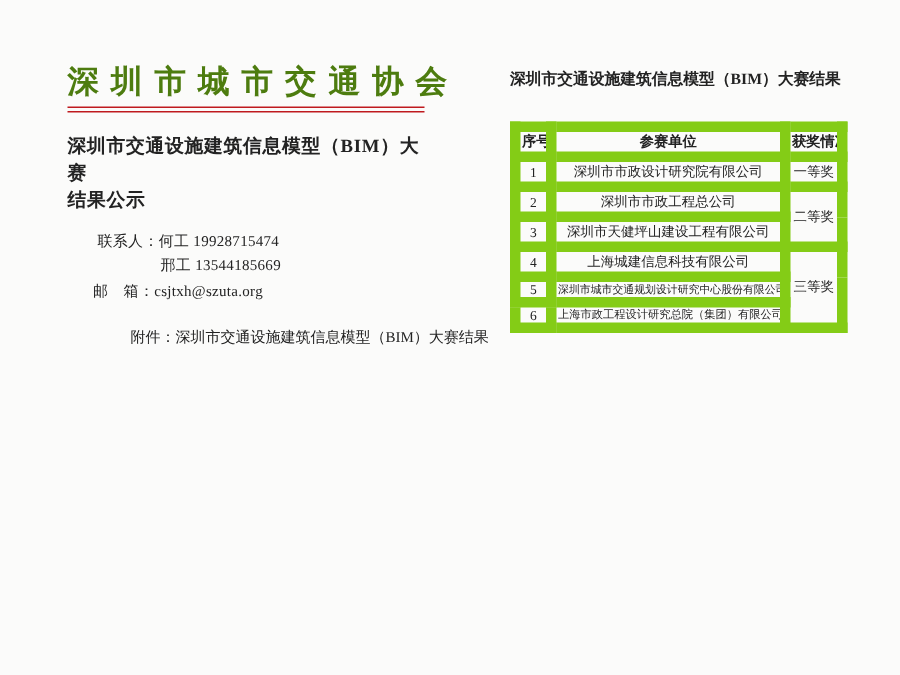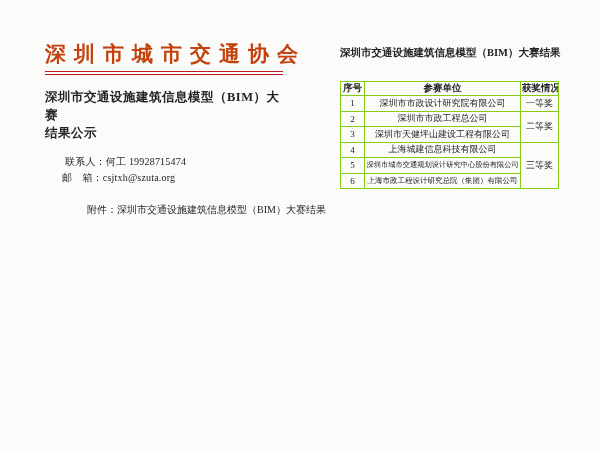--- a/index.html
+++ b/index.html
@@ -62,21 +62,21 @@
     text-align: left;
     white-space: nowrap;
   }
   table.results {
     margin-top: 21px;
     width: 218px;
     border-collapse: collapse;
     table-layout: fixed;
   }
   table.results th, table.results td {
-    border: 1px solid #84cc16;
+    border: 7px solid #84cc16;
     text-align: center;
     vertical-align: middle;
     overflow: hidden;
     white-space: nowrap;
     padding: 0 1px;
   }
   table.results th {
     font-size: 9.5px;
     font-weight: bold;
     height: 13px;
@@ -88,30 +88,31 @@
   .col-no { width: 24px; }
   .col-unit { width: 156px; }
   .col-award { width: 38px; }
   .fit { white-space: nowrap; }
 </style>
 </head>
 <body style="color: rgb(35, 35, 35);">
 
 <div class="page page-left">
 
-  <div class="org-header" style="color: #c2410c; border-bottom-color: rgb(191, 26, 30);">深圳市城市交通协会</div>
+  <div class="org-header" style="color: #4d7c0f; border-bottom-color: rgb(191, 26, 30);">深圳市城市交通协会</div>
 
   <div class="doc-title">
     <div>深圳市交通设施建筑信息模型（BIM）大赛</div>
     <div>结果公示</div>
   </div>
 
   <div class="body-text">
 
     <div class="contact-line indent-2">联系人：何工 19928715474</div>
+    <div class="contact-line indent-6">邢工 13544185669</div>
     <div class="contact-line indent-17">邮　箱：csjtxh@szuta.org</div>
   </div>
 
   <div class="attachment">附件：深圳市交通设施建筑信息模型（BIM）大赛结果</div>
 </div>
 
 <div class="page page-right">
 
   <div class="right-title">深圳市交通设施建筑信息模型（BIM）大赛结果</div>
 

